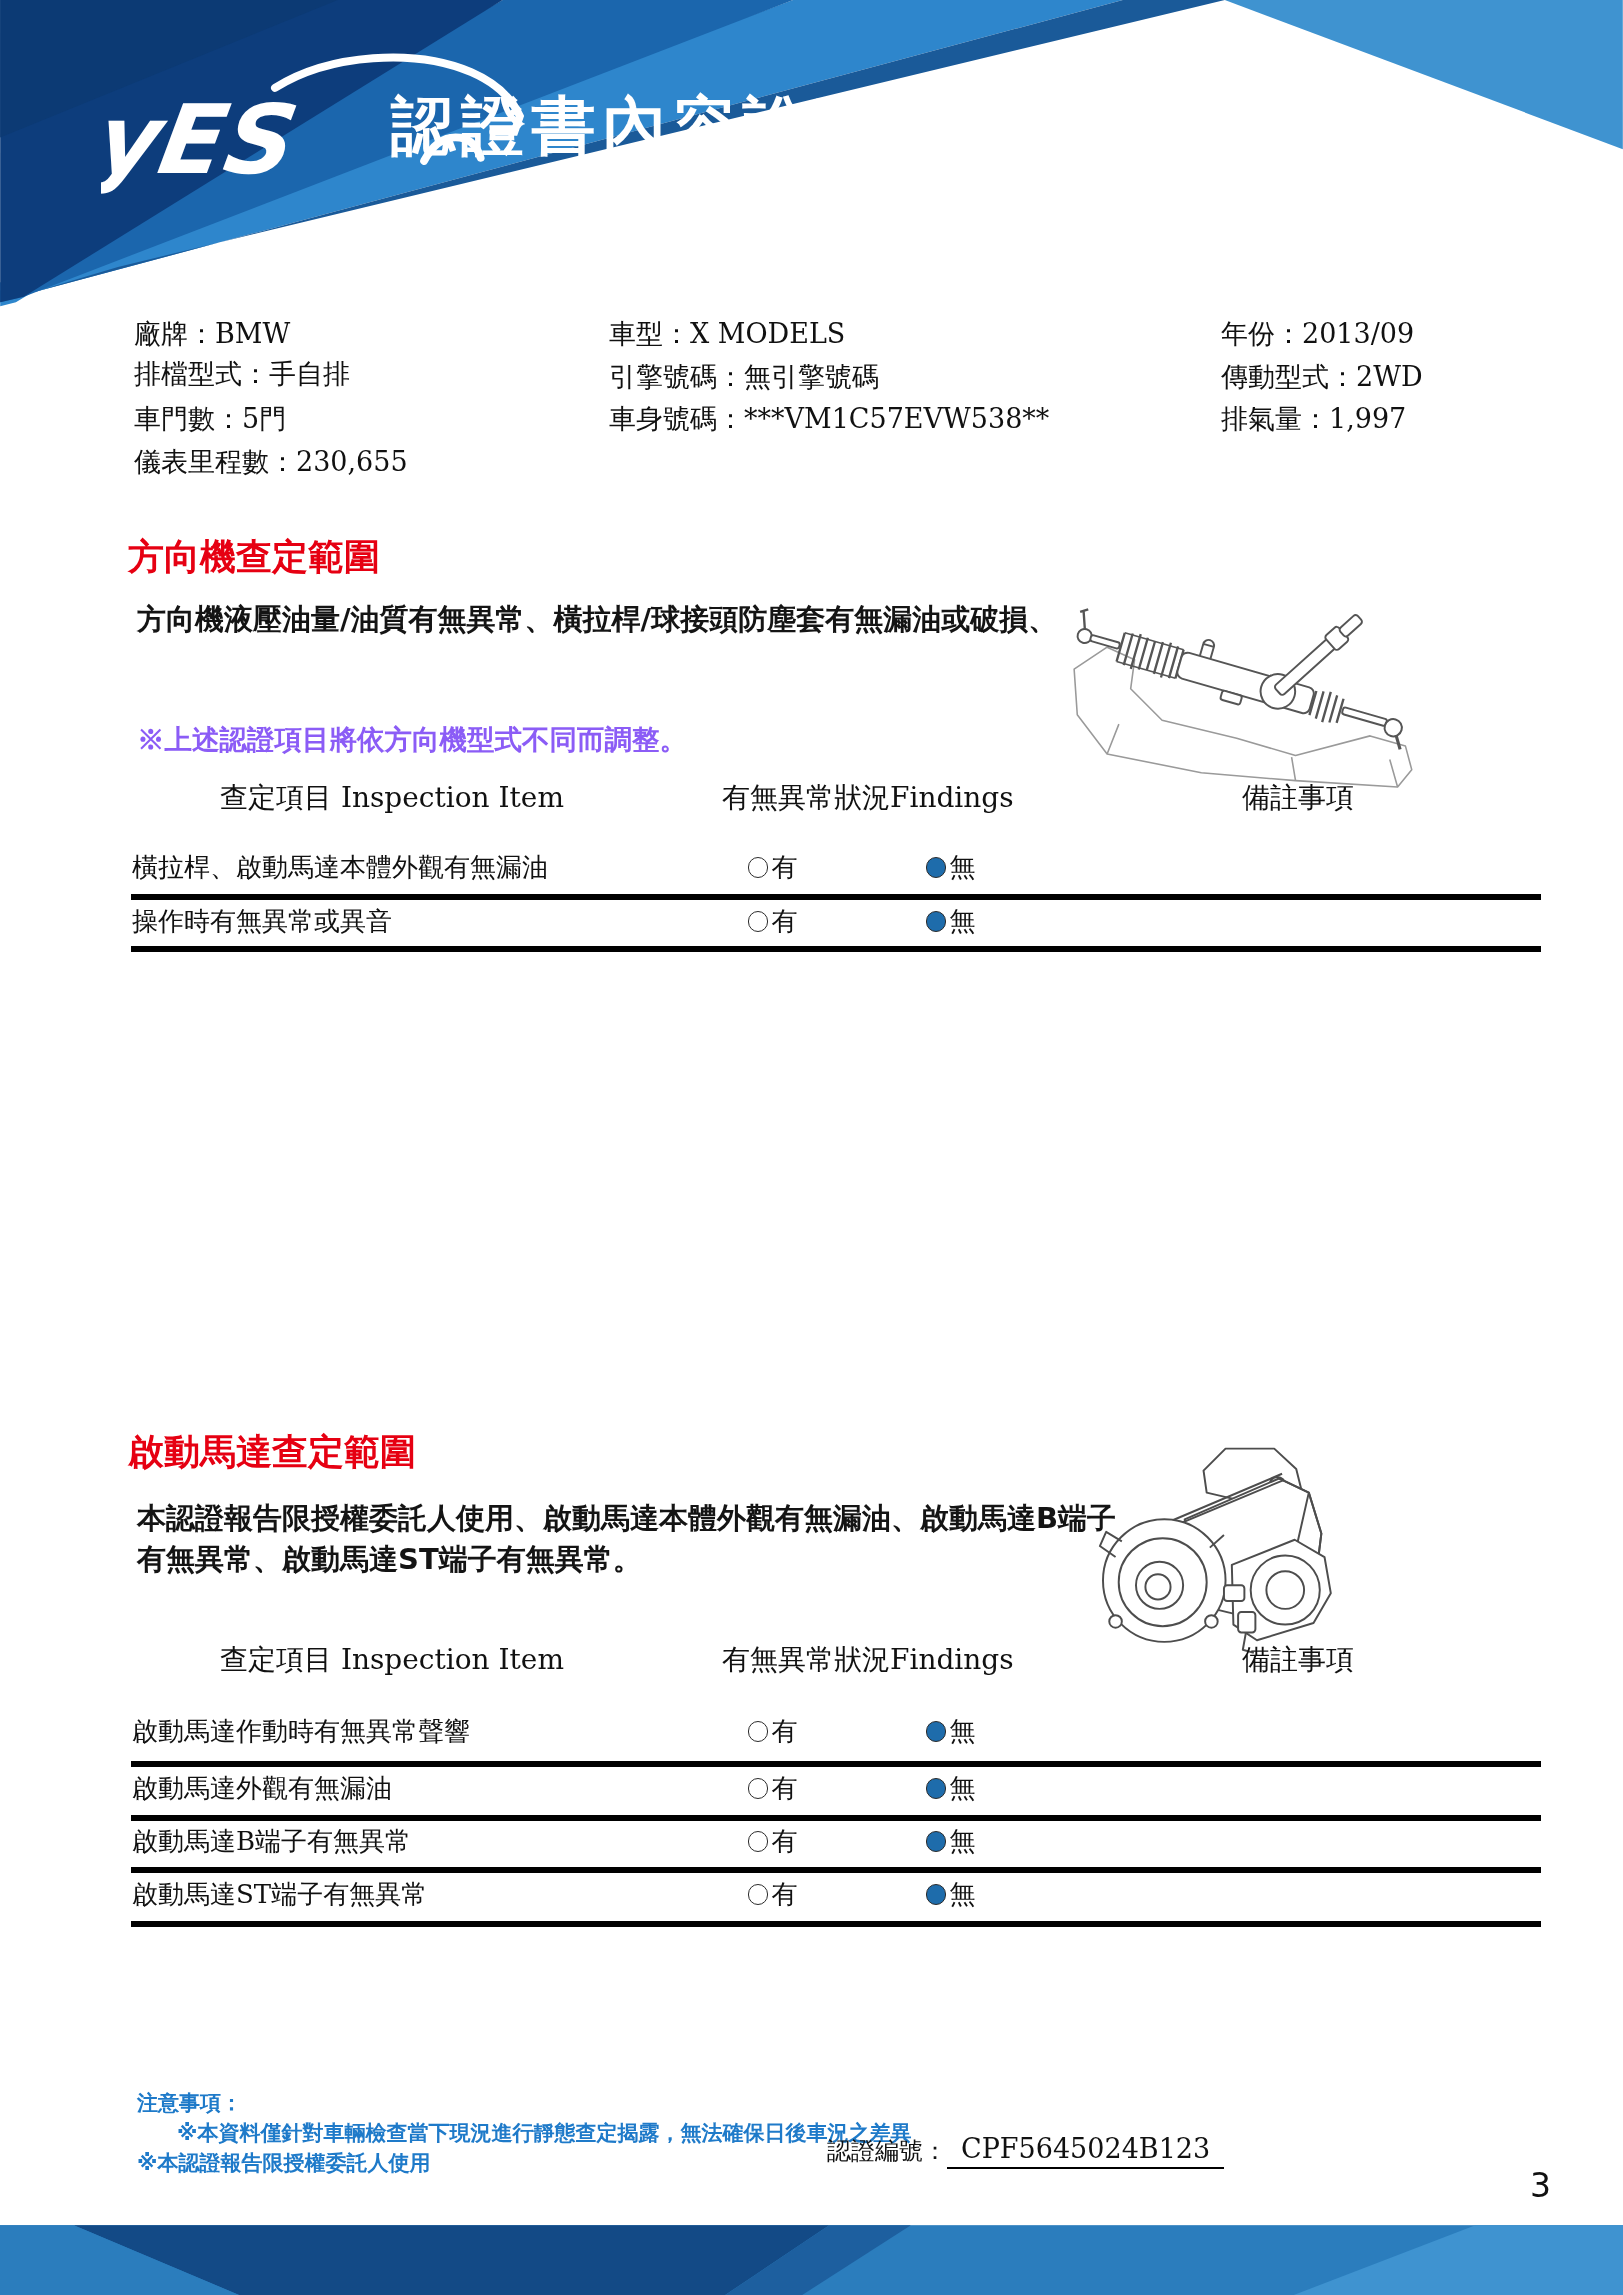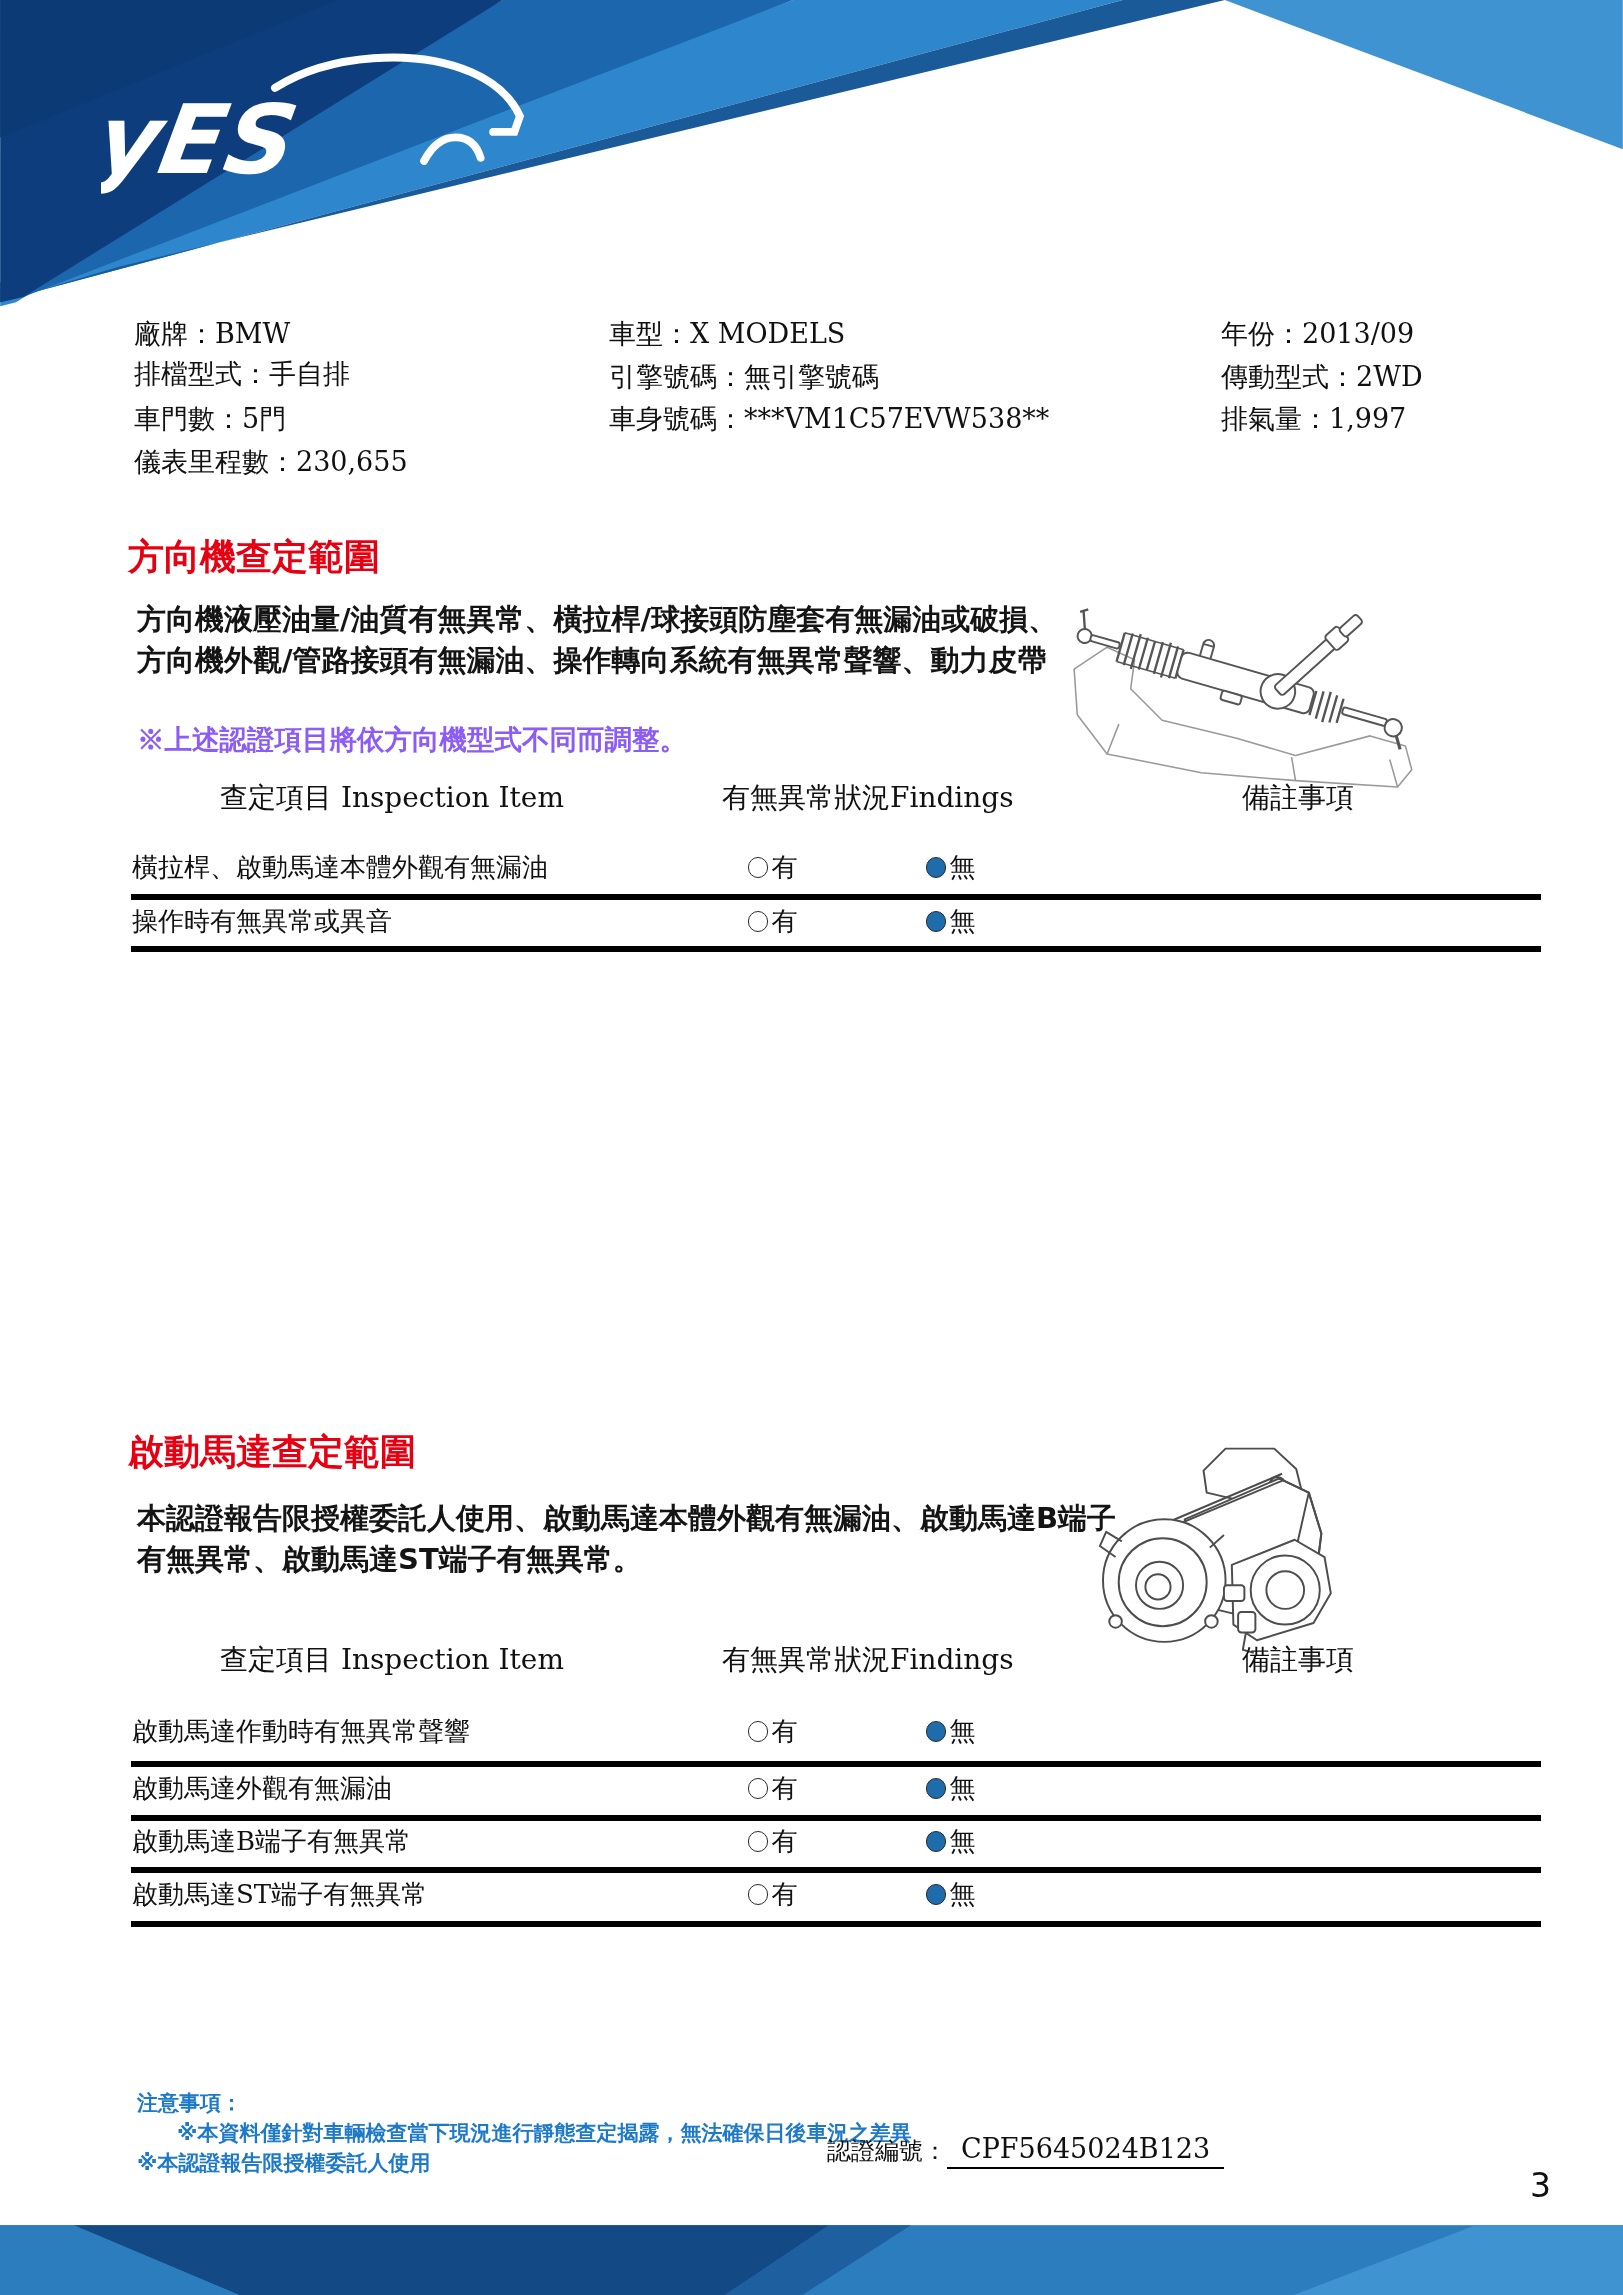--- a/index.html
+++ b/index.html
@@ -58,37 +58,37 @@
     <polygon points="0,0 430,0 0,175" fill="#0c3a74"></polygon>
 
     <g stroke="#ffffff" stroke-width="10" fill="none" stroke-linecap="round">
       <path d="M 350,112 C 420,68 530,62 600,92 C 632,106 652,126 662,148 L 655,168 L 628,168"></path>
       <path d="M 540,205 q 16,-30 40,-30 q 24,0 32,26"></path>
     </g>
   </svg>
   <svg class="abs" style="left:101px;top:55px;" width="330" height="157" viewBox="0 0 420 200">
     <text class="logo-text" x="16" y="150" font-size="122" fill="#ffffff" transform="skewX(-10)">yES</text>
   </svg>
+  <div class="hdr-title">認證書內容說明</div>
 
   <div class="info-line" style="left:134px;top:316px;">廠牌：BMW</div>
   <div class="info-line" style="left:134px;top:359px;font-family:Liberation Mono, monospace;">排檔型式：手自排</div>
   <div class="info-line" style="left:134px;top:401px;">車門數：5門</div>
   <div class="info-line" style="left:134px;top:444px;">儀表里程數：230,655</div>
 
   <div class="info-line" style="left:609px;top:316px;">車型：X MODELS</div>
   <div class="info-line" style="left:609px;top:359px;">引擎號碼：無引擎號碼</div>
   <div class="info-line" style="left:609px;top:401px;">車身號碼：***VM1C57EVW538**</div>
 
   <div class="info-line" style="left:1221px;top:316px;">年份：2013/09</div>
   <div class="info-line" style="left:1221px;top:359px;">傳動型式：2WD</div>
   <div class="info-line" style="left:1221px;top:401px;">排氣量：1,997</div>
 
   <div class="sec-title" style="left:128px;top:536px;">方向機查定範圍</div>
   <div class="desc-line" style="top:601px;">方向機液壓油量/油質有無異常、橫拉桿/球接頭防塵套有無漏油或破損、</div>
-  <div class="desc-line" style="top:642px;">方向機外觀/管路接頭有無漏油、操作轉向系統有無異常聲響、動力皮帶</div>
   <div class="note-line" style="top:722px;">※上述認證項目將依方向機型式不同而調整。</div>
 
   <svg class="illu" style="left:1060px;top:559px;" width="369" height="236" viewBox="0 0 470 300">
     <g stroke="#9a9a9a" stroke-width="2" fill="none" stroke-linejoin="round">
       <path d="M18,140 L60,112 L95,128 L90,165 L130,205 L225,228 L300,250 L395,225 L440,238 L448,268 L430,290 L300,282 L180,272 L60,248 L22,198 Z"></path>
       <path d="M60,248 L75,210 M300,282 L295,252 M430,290 L420,255"></path>
     </g>
     <g transform="translate(35,78) rotate(16)" stroke="#555555" fill="#ffffff" stroke-width="2.5">
 
       <circle cx="2" cy="20" r="9"></circle>

